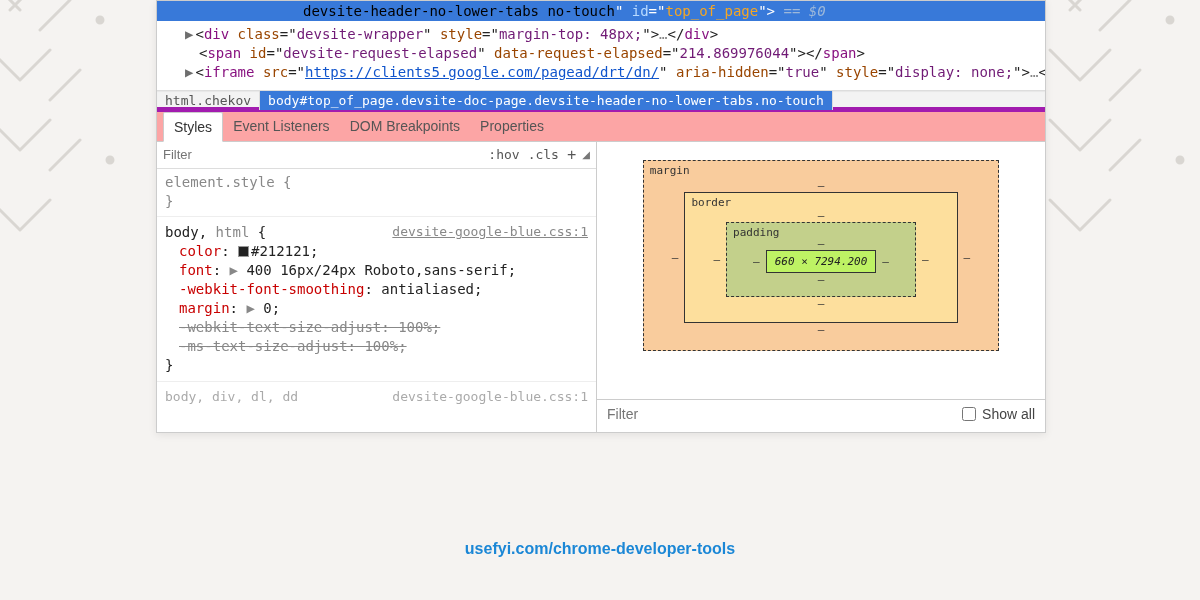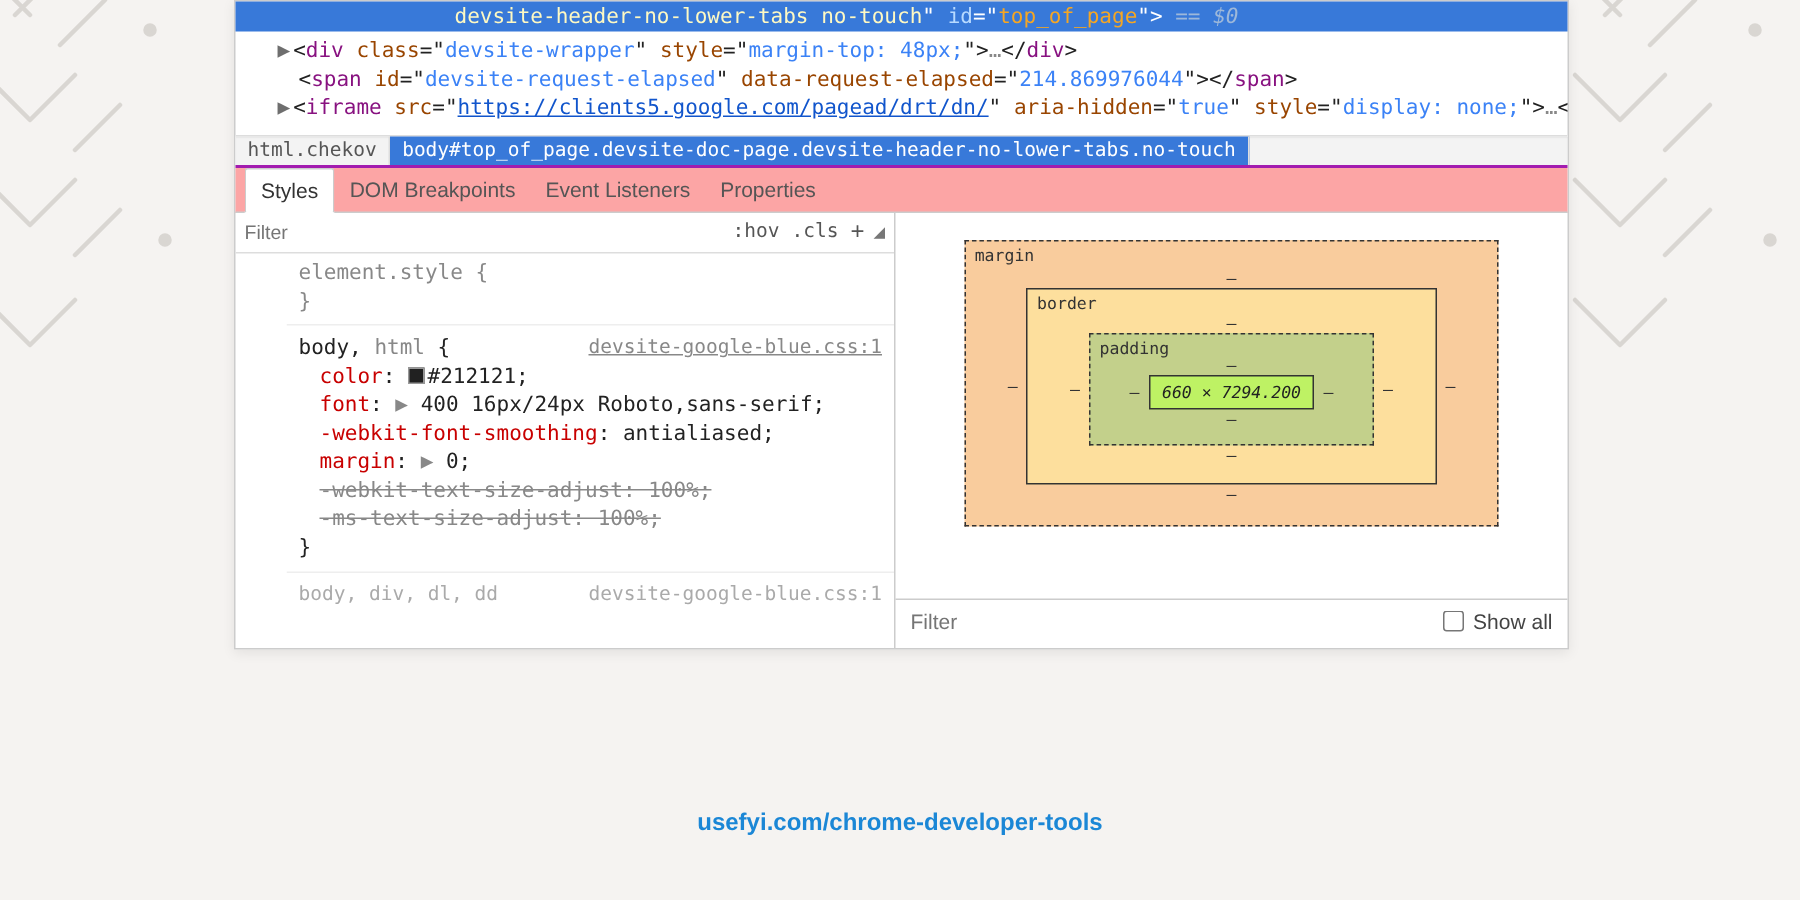--- a/index.html
+++ b/index.html
@@ -7,57 +7,57 @@
 
 .bg-pattern { position: absolute; inset: 0; z-index: 0; overflow: hidden; }
 .bg-pattern svg { position: absolute; }
 .bg-left { left: -20px; top: -40px; }
 .bg-right { right: -20px; top: -40px; }
 
 .devtools-panel { position: absolute; left: 156px; top: 0; width: 890px; background: #fff; border: 1px solid #ccc; box-shadow: 0 2px 8px rgba(0,0,0,0.08); z-index: 2; }
 
 
 .selected-element-bar { background: #3879d9; color: #fff; padding: 2px 10px 2px 146px; font-family: Menlo, Consolas, monospace; font-size: 14px; white-space: nowrap; overflow: hidden; }
-.selected-element-bar .cls { color: #fef9c3; }
+.selected-element-bar .cls { color: #000000; }
 .selected-element-bar .attrn { color: #b8daff; }
 .selected-element-bar .attrv { color: #f5a623; }
 .selected-element-bar .end { color: #9db8da; font-style: italic; }
 
 
 .dom-tree { font-family: Menlo, Consolas, monospace; font-size: 14px; color: #222; padding: 4px 8px 8px 28px; line-height: 1.35; white-space: nowrap; overflow: hidden; }
 .dom-tree .arrow { color: #6e6e6e; margin-right: 2px; }
 .dom-tree .tag { color: #881280; }
 .dom-tree .an { color: #994500; }
-.dom-tree .av { color: #3b82f6; }
+.dom-tree .av { color: #701a75; }
 .dom-tree .ellip { color: #888; }
 .dom-tree .link { color: #1155cc; text-decoration: underline; }
 .dom-tree .line { padding-left: 0; }
 
 
-.breadcrumb { border-top: 1px solid #ddd; border-bottom: 2px solid #a21caf; font-family: Menlo, Consolas, monospace; font-size: 13px; background: #f3f3f3; display: flex; align-items: flex-start; height: 22px; box-shadow: inset 0 1px 1px rgba(0,0,0,0.05); }
+.breadcrumb { border-top: 1px solid #ddd; border-bottom: 5px solid #a21caf; font-family: Menlo, Consolas, monospace; font-size: 13px; background: #f3f3f3; display: flex; align-items: flex-start; height: 22px; box-shadow: inset 0 1px 1px rgba(0,0,0,0.05); }
 .breadcrumb .crumb { padding: 2px 8px; border-right: 1px solid #ddd; color: #555; cursor: pointer; }
 .breadcrumb .crumb.active { background: #3879d9; color: #fff; }
 
 
 .tabs { display: flex; border-bottom: 1px solid #ccc; background: #fca5a5; font-size: 14px; color: #555; padding: 0 6px; }
 .tabs .tab { padding: 6px 10px; cursor: pointer; }
 .tabs .tab.active { background: #fff; border: 1px solid #ccc; border-bottom: 1px solid #fff; margin-bottom: -1px; color: #333; border-radius: 2px 2px 0 0; }
 
 
 .lower { display: flex; height: 290px; }
 .styles-pane { flex: 0 0 440px; border-right: 1px solid #ccc; display: flex; flex-direction: column; overflow: hidden; }
 .computed-pane { flex: 1; display: flex; flex-direction: column; }
 
 .filter-row { display: flex; align-items: center; border-bottom: 1px solid #ddd; padding: 4px 6px; font-size: 13px; color: #777; }
 .filter-row .filter-input { flex: 1; border: none; outline: none; font-size: 13px; color: #333; }
 .filter-row .pill { color: #555; padding: 0 4px; cursor: pointer; font-family: Menlo, Consolas, monospace; }
 .filter-row .plus { font-size: 16px; padding: 0 4px; cursor: pointer; color: #555; }
 .filter-row .corner { font-size: 10px; color: #777; padding-left: 2px; }
 
-.rules { font-family: Menlo, Consolas, monospace; font-size: 14px; color: #222; padding: 4px 8px; overflow: hidden; line-height: 1.35; margin-left: 34px; }
+.rules { font-family: Menlo, Consolas, monospace; font-size: 14px; color: #222; padding: 4px 8px; overflow: hidden; line-height: 1.35; }
 .rules .source { float: right; color: #888; text-decoration: underline; font-size: 13px; }
 .rules .gray { color: #888; }
 .rules .prop { color: #c80000; }
 .rules .val { color: #222; }
 .rules .swatch { display: inline-block; width: 11px; height: 11px; background: #212121; border: 1px solid #999; vertical-align: -1px; margin-right: 2px; }
 .rules .tri { color: #888; }
 .rules .strike { text-decoration: line-through; color: #888; }
 .rules .sep { border-top: 1px solid #eee; margin: 6px -8px; }
 .rules .faded-next { color: #aaa; font-size: 13px; }
 
@@ -133,22 +133,22 @@
     </div>
   </div>
 
   <div class="breadcrumb">
     <div class="crumb">html.chekov</div>
     <div class="crumb active">body#top_of_page.devsite-doc-page.devsite-header-no-lower-tabs.no-touch</div>
   </div>
 
   <div class="tabs">
     <div class="tab active">Styles</div>
+    <div class="tab">Event Listeners</div>
     <div class="tab">DOM Breakpoints</div>
-    <div class="tab">Event Listeners</div>
     <div class="tab">Properties</div>
   </div>
 
   <div class="lower">
 
     <div class="styles-pane">
       <div class="filter-row">
         <input class="filter-input" placeholder="Filter" style="">
         <span class="pill">:hov</span>
         <span class="pill">.cls</span>

